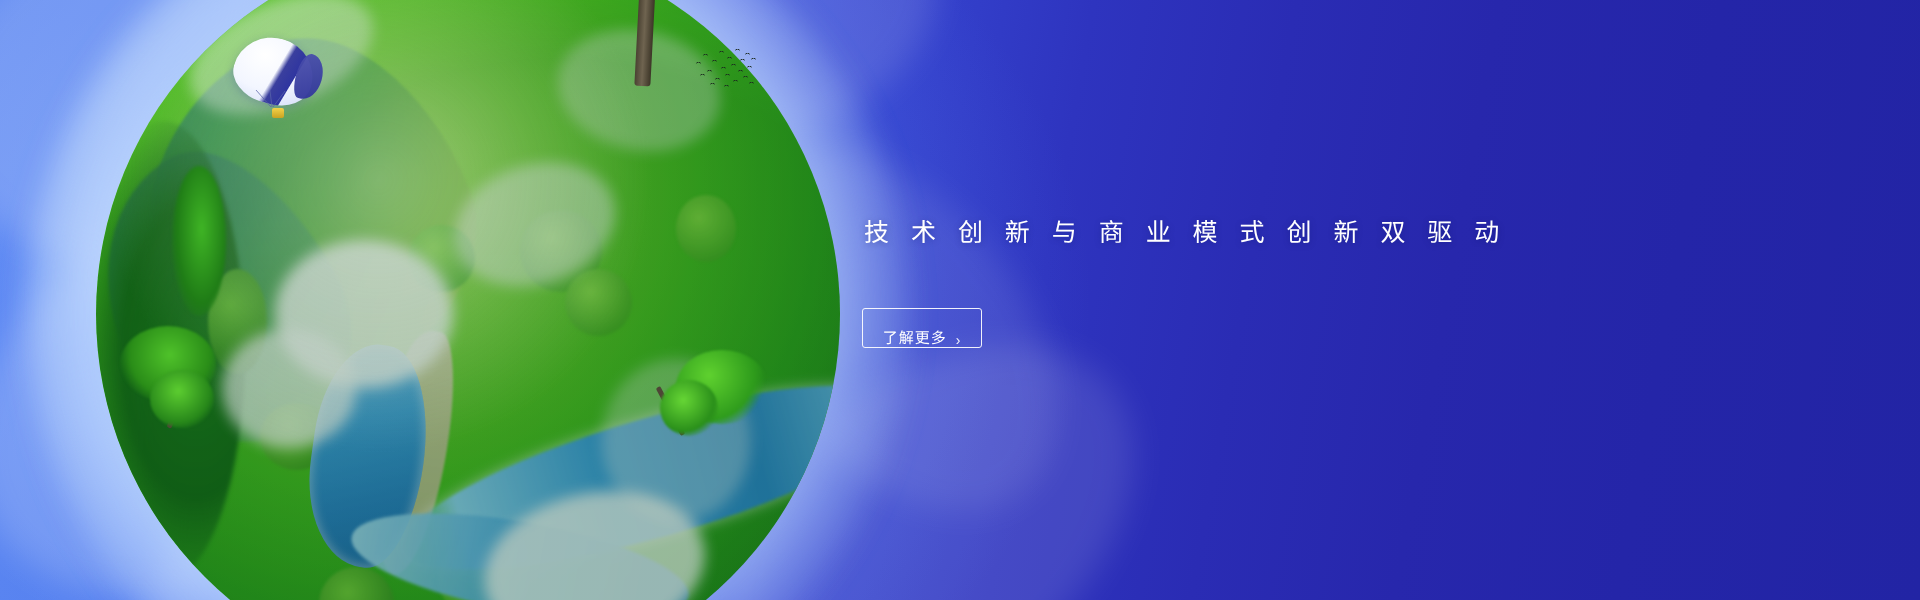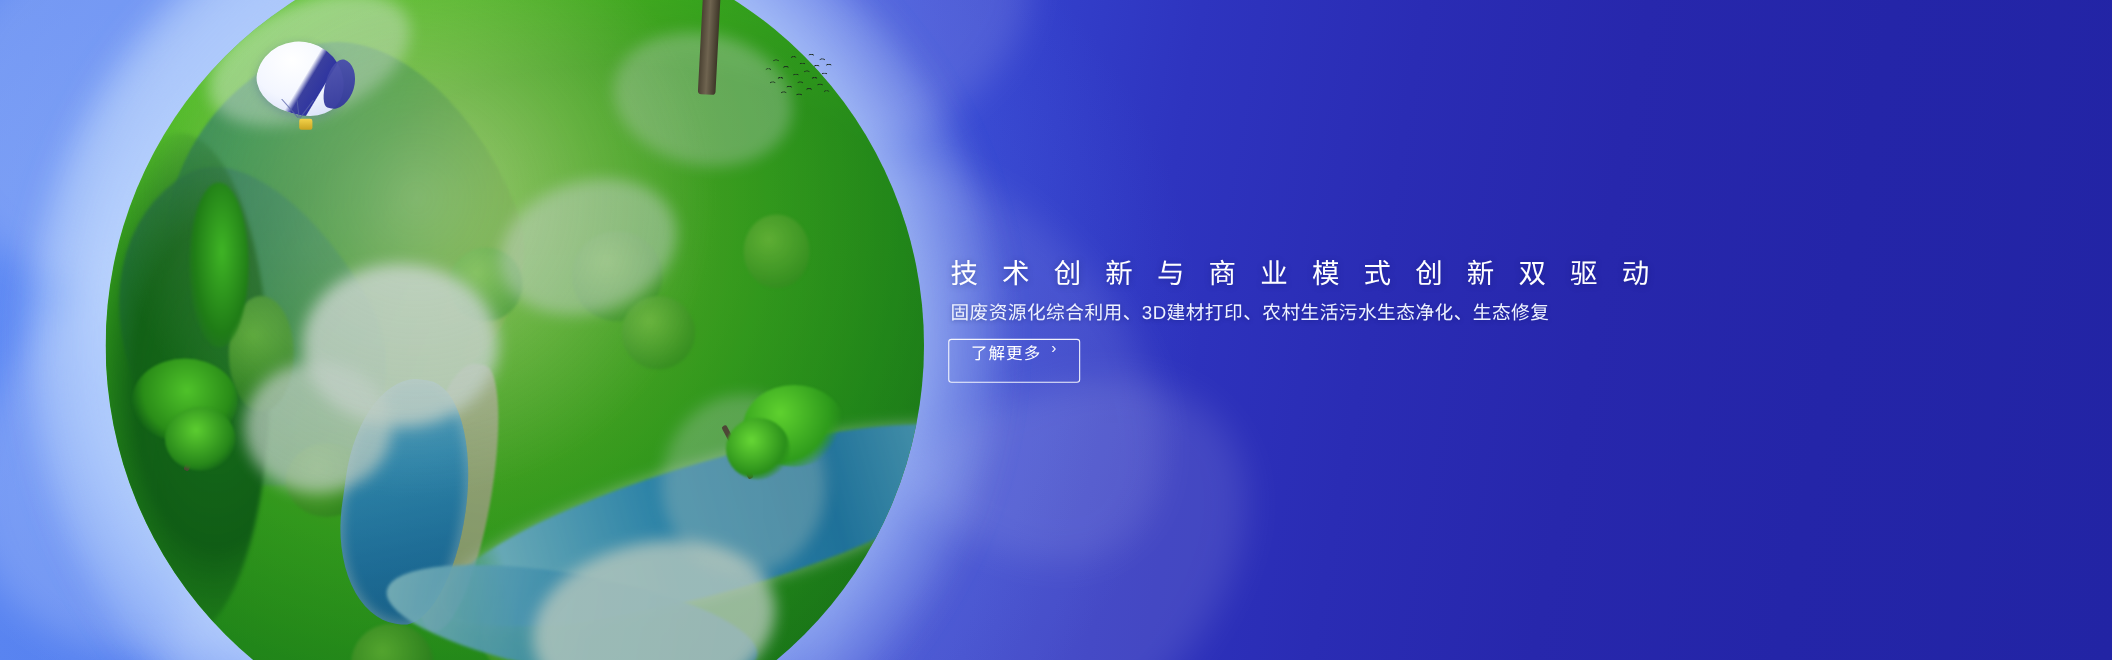--- a/index.html
+++ b/index.html
@@ -181,36 +181,36 @@
     vertical-align:-10px;text-shadow:0 2px 10px rgba(10,20,90,.35);
   }
   .hl-small{
     font-family:"DejaVu Serif","Liberation Serif",serif;
     font-size:35px;line-height:1;font-weight:400;letter-spacing:9px;
     margin-left:6px;vertical-align:2px;text-shadow:0 2px 8px rgba(10,20,90,.3);
   }
   .hl-gap{display:inline-block;width:56px;}
 
   .subtitle{
-    position:absolute;left:2px;top:228px;
+    position:absolute;left:2px;top:212px;
     color:#ffffff;font-size:25px;letter-spacing:7.5px;white-space:nowrap;
     text-shadow:0 1px 6px rgba(10,20,90,.35);
   }
   .desc{
     position:absolute;left:2px;top:270px;
     color:#eef2ff;font-size:17px;letter-spacing:.4px;white-space:nowrap;
     text-shadow:0 1px 4px rgba(10,20,90,.35);
   }
   .more-btn{
     position:absolute;left:0px;top:308px;
     width:118px;height:38px;
     border:1px solid rgba(255,255,255,.92);
     border-radius:3px;background:transparent;
     color:#ffffff;font-size:15px;letter-spacing:1px;
-    display:flex;align-items:flex-start;justify-content:center;gap:9px;
+    display:flex;align-items:flex-end;justify-content:center;gap:9px;
     cursor:pointer;
     font-family:"Liberation Sans","DejaVu Sans",sans-serif;
   }
   .more-btn .chev{font-size:14px;line-height:1;opacity:.95;}
 </style>
 </head>
 <body>
 
 <div class="banner">
 
@@ -313,21 +313,20 @@
     <div class="bird" style="left:6px;top:26px;"></div>
     <div class="bird" style="left:16px;top:35px;"></div>
     <div class="bird" style="left:30px;top:37px;"></div>
   </div>
 
   <div class="content">
 
 
     <div class="subtitle">技 术 创 新 与 商 业 模 式 创 新 双 驱 动</div>
 
-    <div class="desc">固废资源化综合利用、3D建材打印、农村生活污水生态净化、生态修复</div>
 
     <div class="more-btn">
       <span>了解更多</span>
       <span class="chev">›</span>
     </div>
 
   </div>
 </div>
 
 </body></html>

